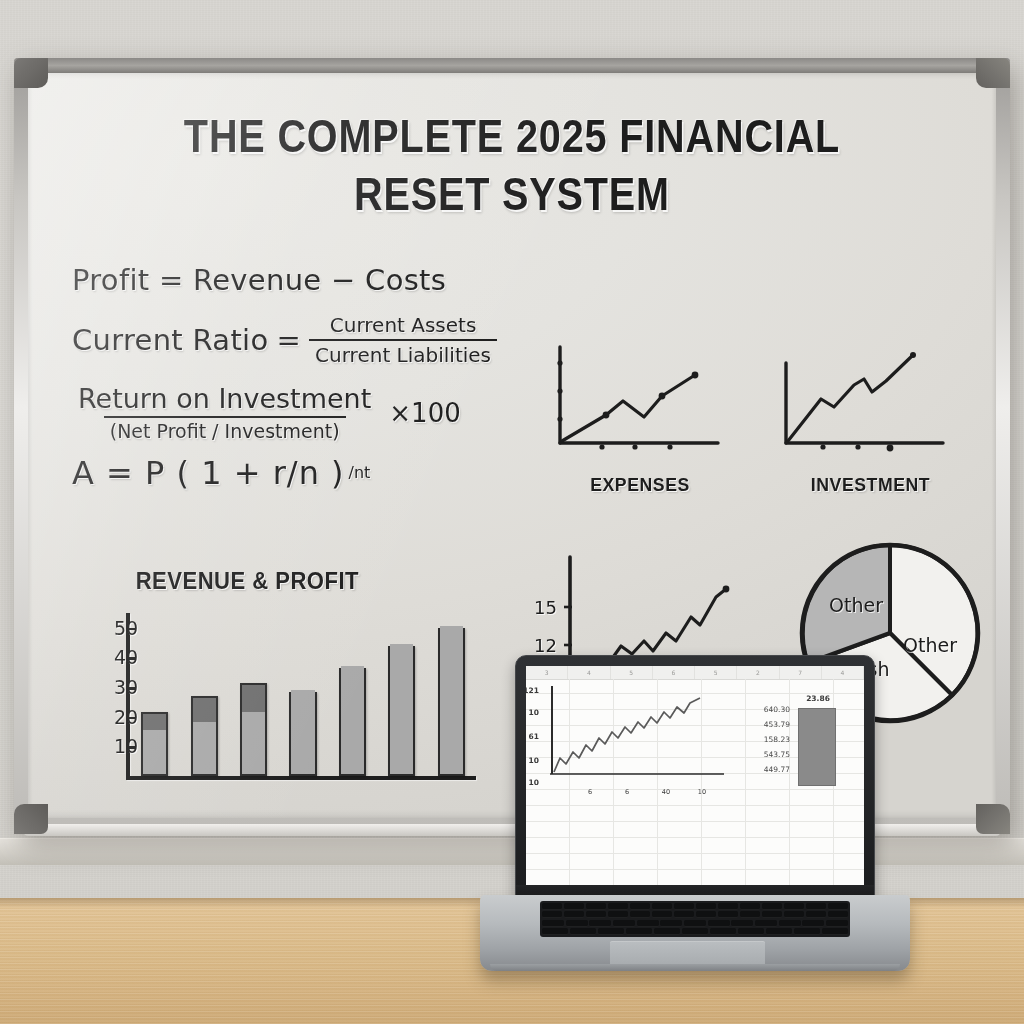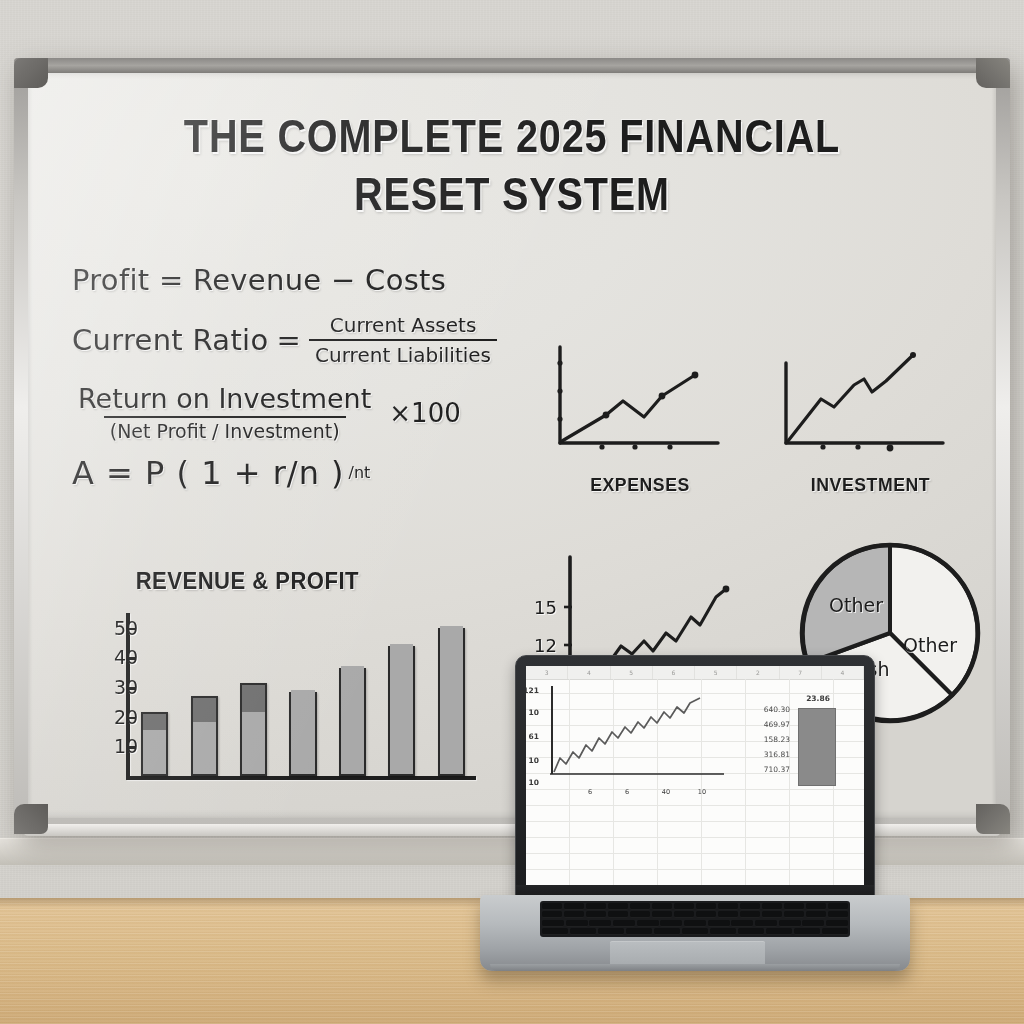--- a/index.html
+++ b/index.html
@@ -417,24 +417,24 @@
             <div id="sheet-xlabels">
                 <div class="sc-xlab" style="left: 48px;">6</div>
                 <div class="sc-xlab" style="left: 85px;">6</div>
                 <div class="sc-xlab" style="left: 124px;">40</div>
                 <div class="sc-xlab" style="left: 160px;">10</div>
               </div>
           </div>
 
           <div class="cellcol" id="sheet-cells">
               <div>640.30</div>
-              <div>469.97</div>
+              <div>453.79</div>
               <div>158.23</div>
-              <div>316.81</div>
-              <div>710.37</div>
+              <div>543.75</div>
+              <div>449.77</div>
             </div>
           <div class="minibar-lab">23.86</div>
           <div class="minibar"></div>
         </div>
       </div>
       <div class="lid-chin"></div>
     </div>
 
     <div class="base">
       <div class="kb" id="laptop-keyboard">

